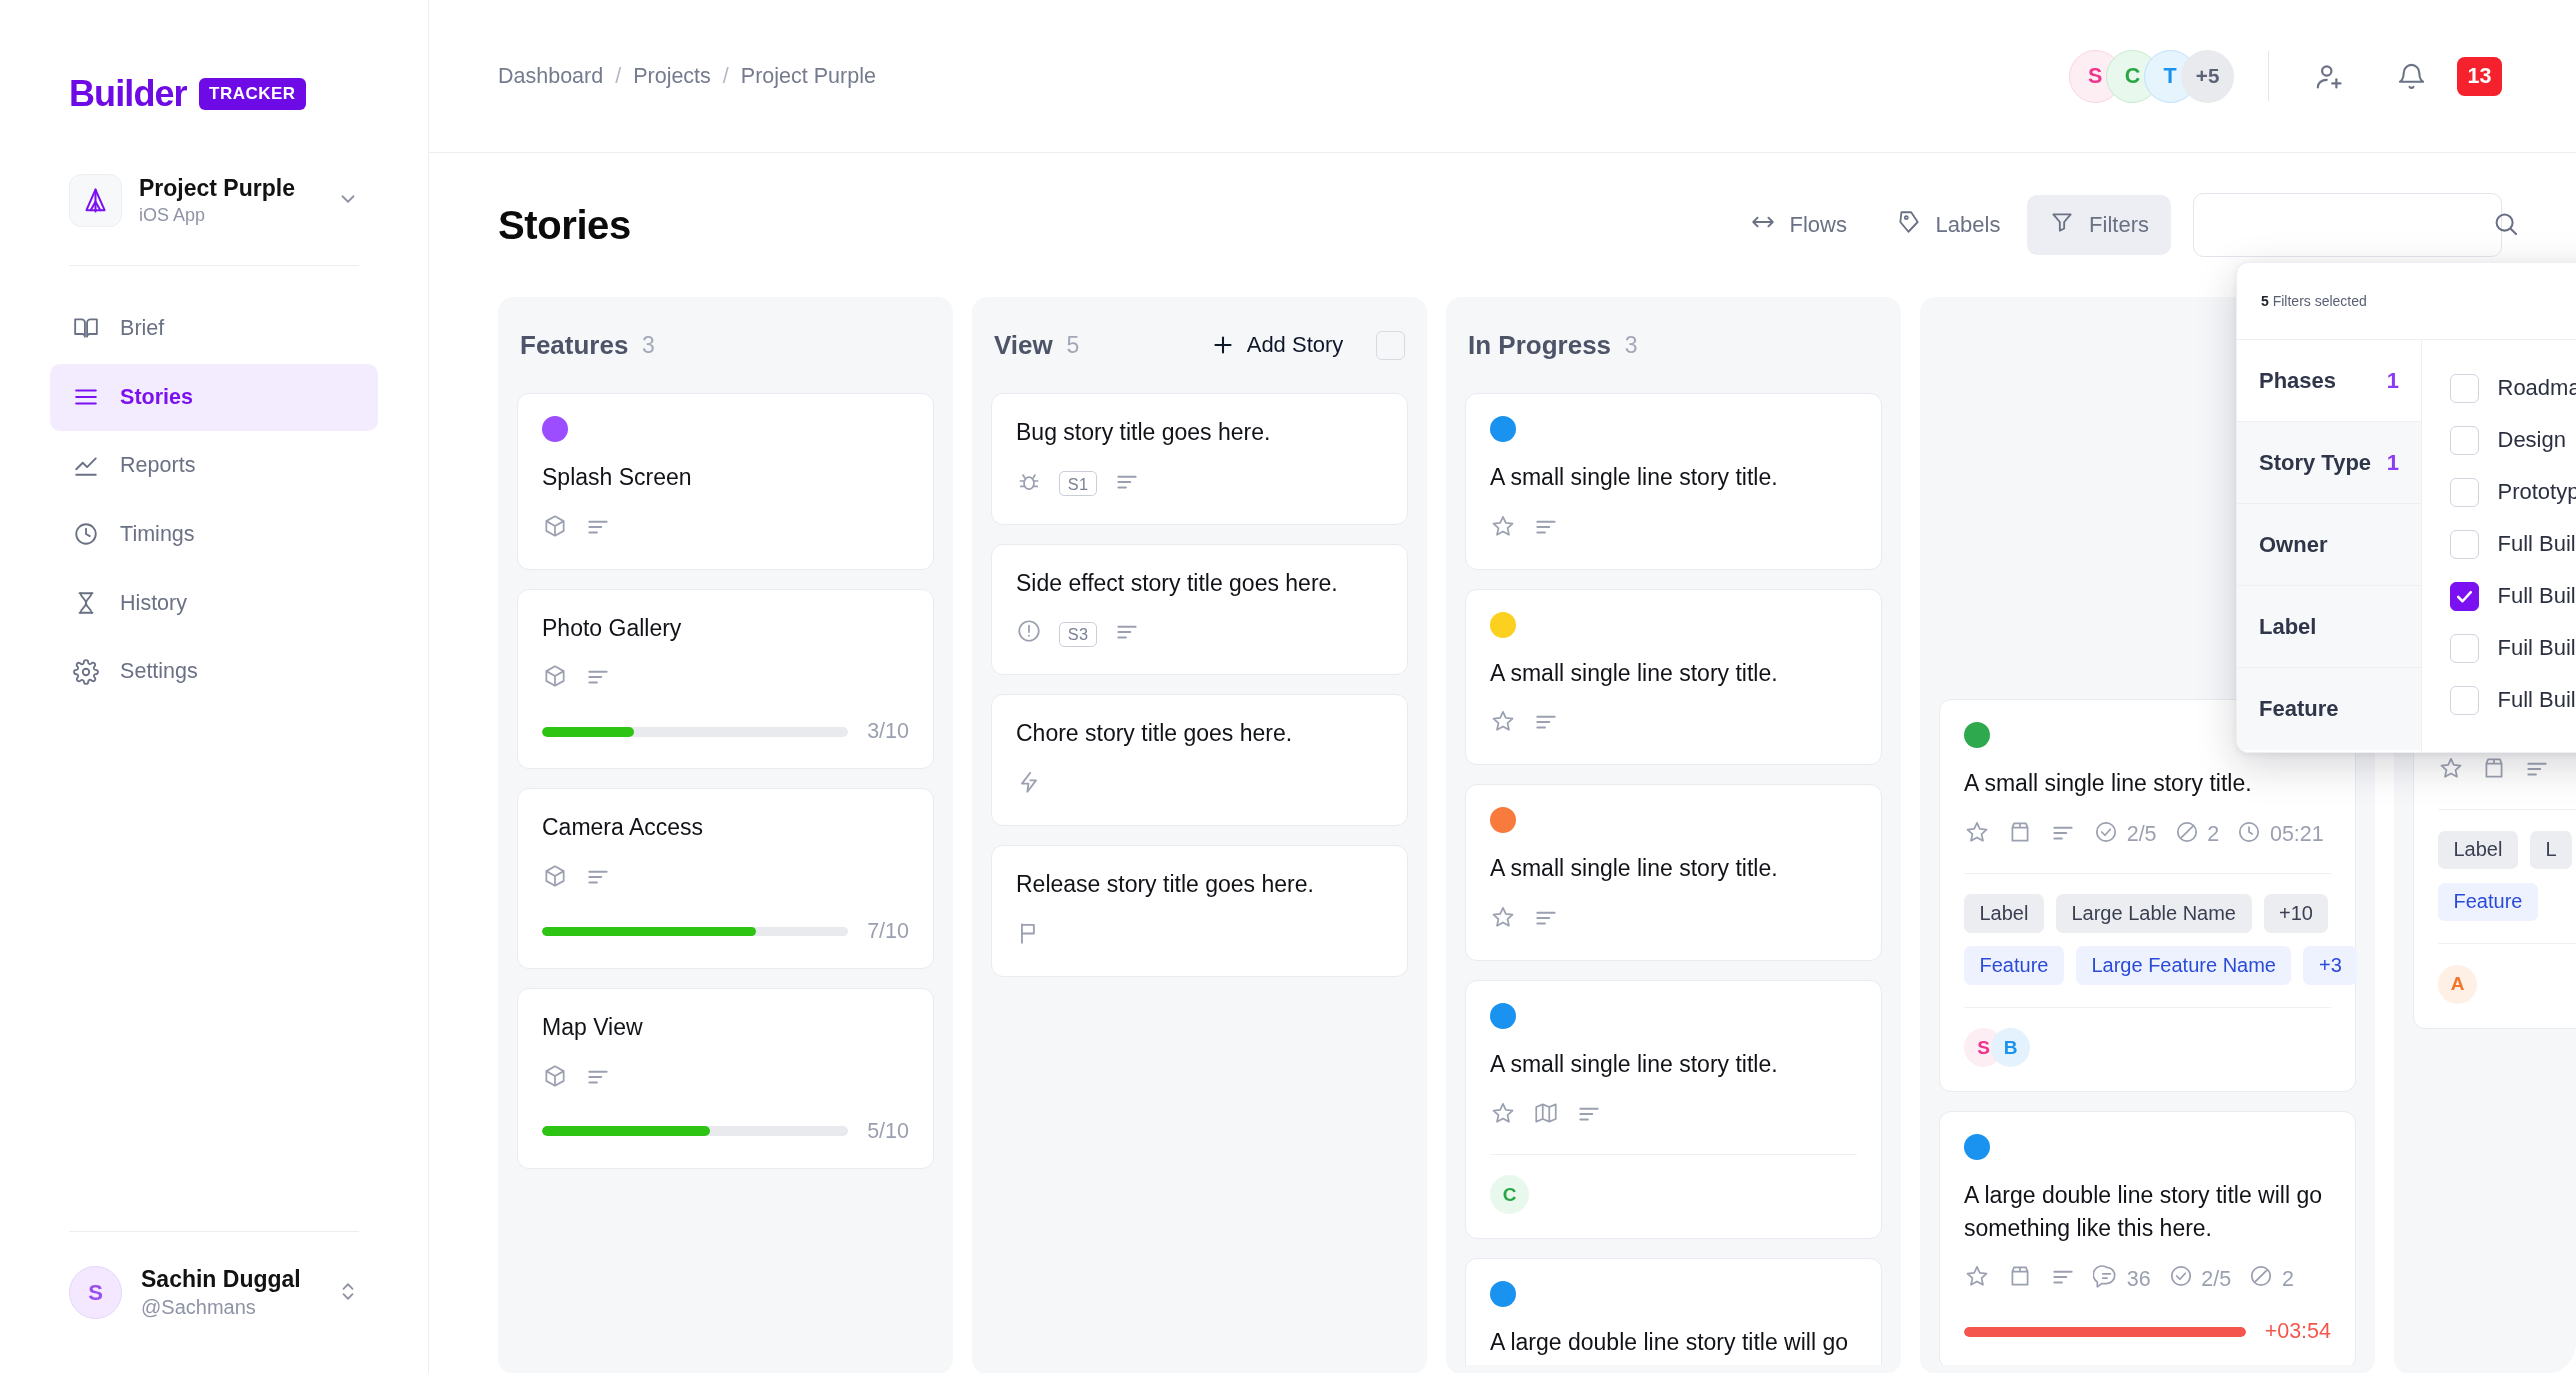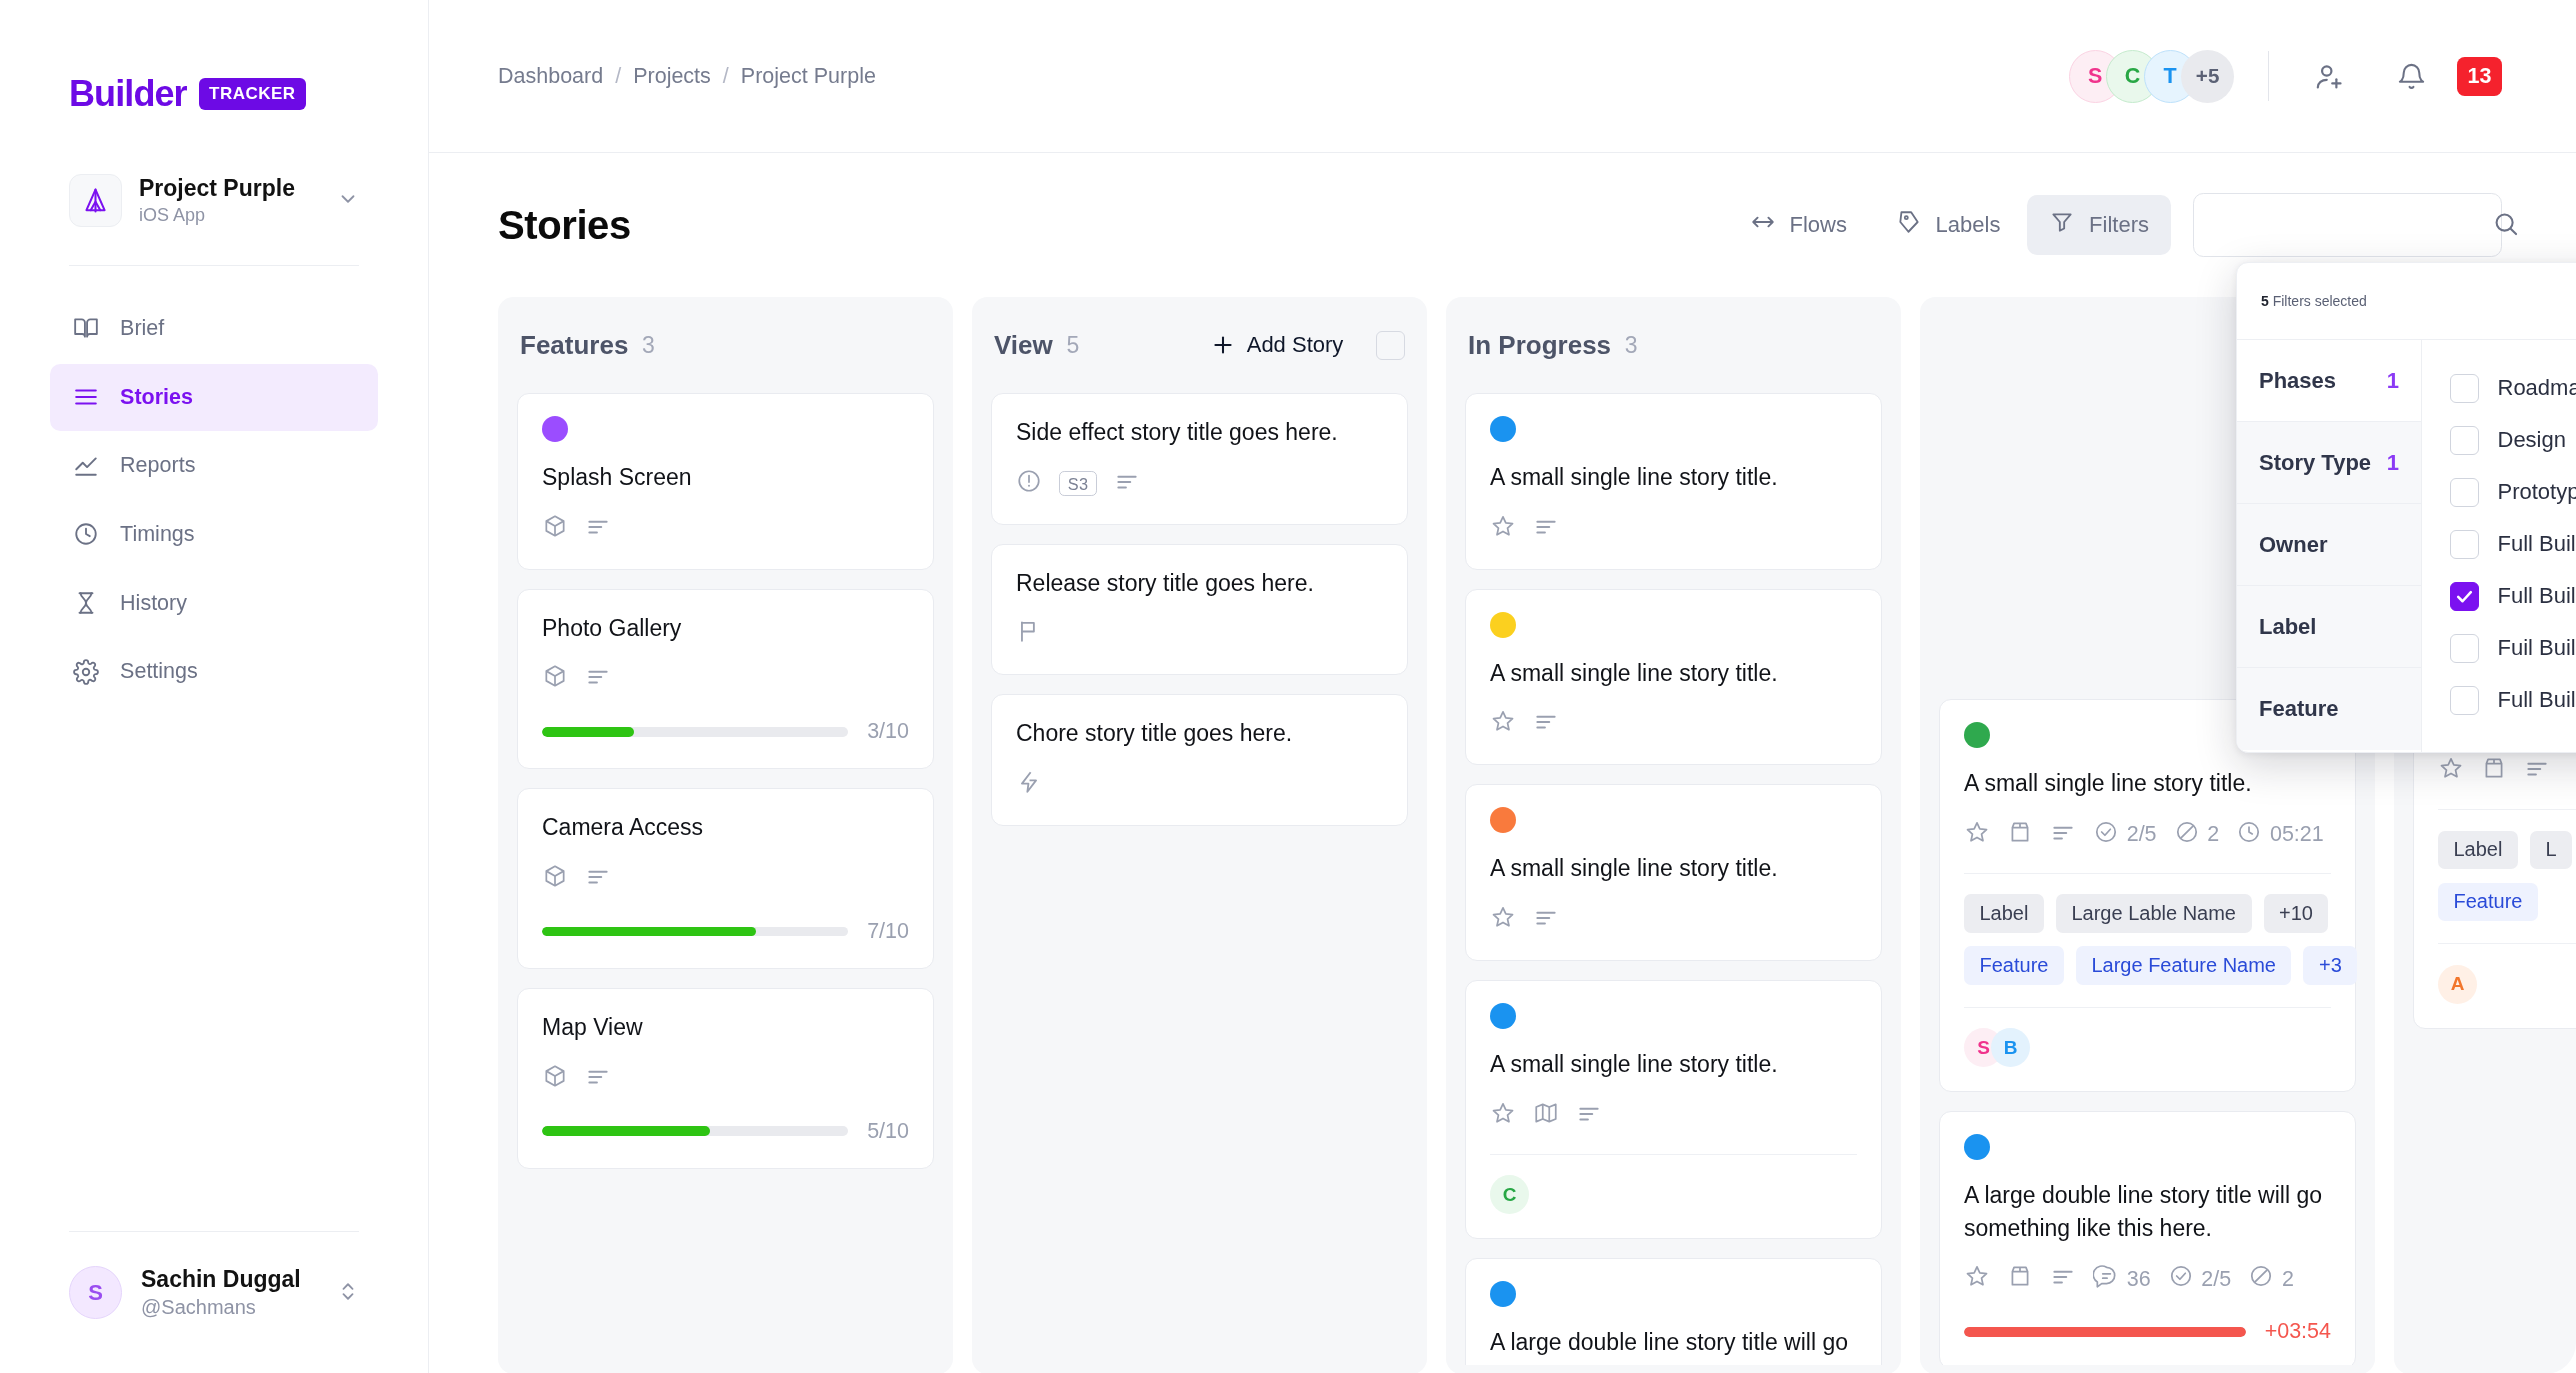--- a/index.html
+++ b/index.html
@@ -503,49 +503,64 @@
             <svg width="26" height="26" viewBox="0 0 24 24" fill="none" stroke="currentColor" stroke-width="1.9" stroke-linecap="round">
                 <line x1="12" y1="5" x2="12" y2="19"></line>
                 <line x1="5" y1="12" x2="19" y2="12"></line>
               </svg>
             <span>Add Story</span>
           </span>
           <span class="col-chk"></span>
         </div>
         <div class="col-body">
           <div class="card">
+            <div class="card-title">Bug story title goes here.</div>
+            <div class="meta">
+              <span><svg width="26" height="26" viewBox="0 0 24 24" fill="none" stroke="currentColor" stroke-width="1.6" stroke-linecap="round">
+                    <ellipse cx="12" cy="14" rx="4.6" ry="5.6"></ellipse>
+                    <path d="M8 9l-1.5-2.5M16 9l1.5-2.5M7.4 12H4M16.6 12H20M7.4 17H4.4M16.6 17h3"></path>
+                  </svg></span>
+              <span class="sbadge">S1</span>
+              <span><svg width="26" height="26" viewBox="0 0 24 24" fill="none" stroke="currentColor" stroke-width="1.8" stroke-linecap="round">
+                    <line x1="4" y1="8" x2="20" y2="8"></line>
+                    <line x1="4" y1="13" x2="15" y2="13"></line>
+                    <line x1="4" y1="18" x2="11" y2="18"></line>
+                  </svg></span>
+            </div>
+          </div>
+          <div class="card">
             <div class="card-title">Side effect story title goes here.</div>
             <div class="meta">
               <span><svg width="26" height="26" viewBox="0 0 24 24" fill="none" stroke="currentColor" stroke-width="1.6" stroke-linecap="round">
                     <circle cx="12" cy="12" r="9"></circle>
                     <line x1="12" y1="7" x2="12" y2="13"></line>
                     <circle cx="12" cy="16.3" r=".9" fill="currentColor" stroke="none"></circle>
                   </svg></span>
               <span class="sbadge">S3</span>
               <span><svg width="26" height="26" viewBox="0 0 24 24" fill="none" stroke="currentColor" stroke-width="1.8" stroke-linecap="round">
                     <line x1="4" y1="8" x2="20" y2="8"></line>
                     <line x1="4" y1="13" x2="15" y2="13"></line>
                     <line x1="4" y1="18" x2="11" y2="18"></line>
                   </svg></span>
             </div>
           </div>
           <div class="card">
+            <div class="card-title">Chore story title goes here.</div>
+            <div class="meta">
+              <span><svg width="26" height="26" viewBox="0 0 24 24" fill="none" stroke="currentColor" stroke-width="1.7" stroke-linejoin="round">
+                    <polyline points="13.5 3 5.5 13.5 11.5 13.5 10.5 21 18.5 10.5 12.5 10.5"></polyline>
+                  </svg></span>
+            </div>
+          </div>
+          <div class="card">
             <div class="card-title">Release story title goes here.</div>
             <div class="meta">
               <span><svg width="26" height="26" viewBox="0 0 24 24" fill="none" stroke="currentColor" stroke-width="1.7" stroke-linecap="round" stroke-linejoin="round">
                     <line x1="5.5" y1="4" x2="5.5" y2="21"></line>
                     <path d="M5.5 4.5h11v8h-11"></path>
-                  </svg></span>
-            </div>
-          </div>
-          <div class="card">
-            <div class="card-title">Chore story title goes here.</div>
-            <div class="meta">
-              <span><svg width="26" height="26" viewBox="0 0 24 24" fill="none" stroke="currentColor" stroke-width="1.7" stroke-linejoin="round">
-                    <polyline points="13.5 3 5.5 13.5 11.5 13.5 10.5 21 18.5 10.5 12.5 10.5"></polyline>
                   </svg></span>
             </div>
           </div>
         </div>
       </div>
 
       <div class="col">
         <div class="col-head">
           <span class="col-title">In Progress</span>
           <span class="col-count">3</span>

